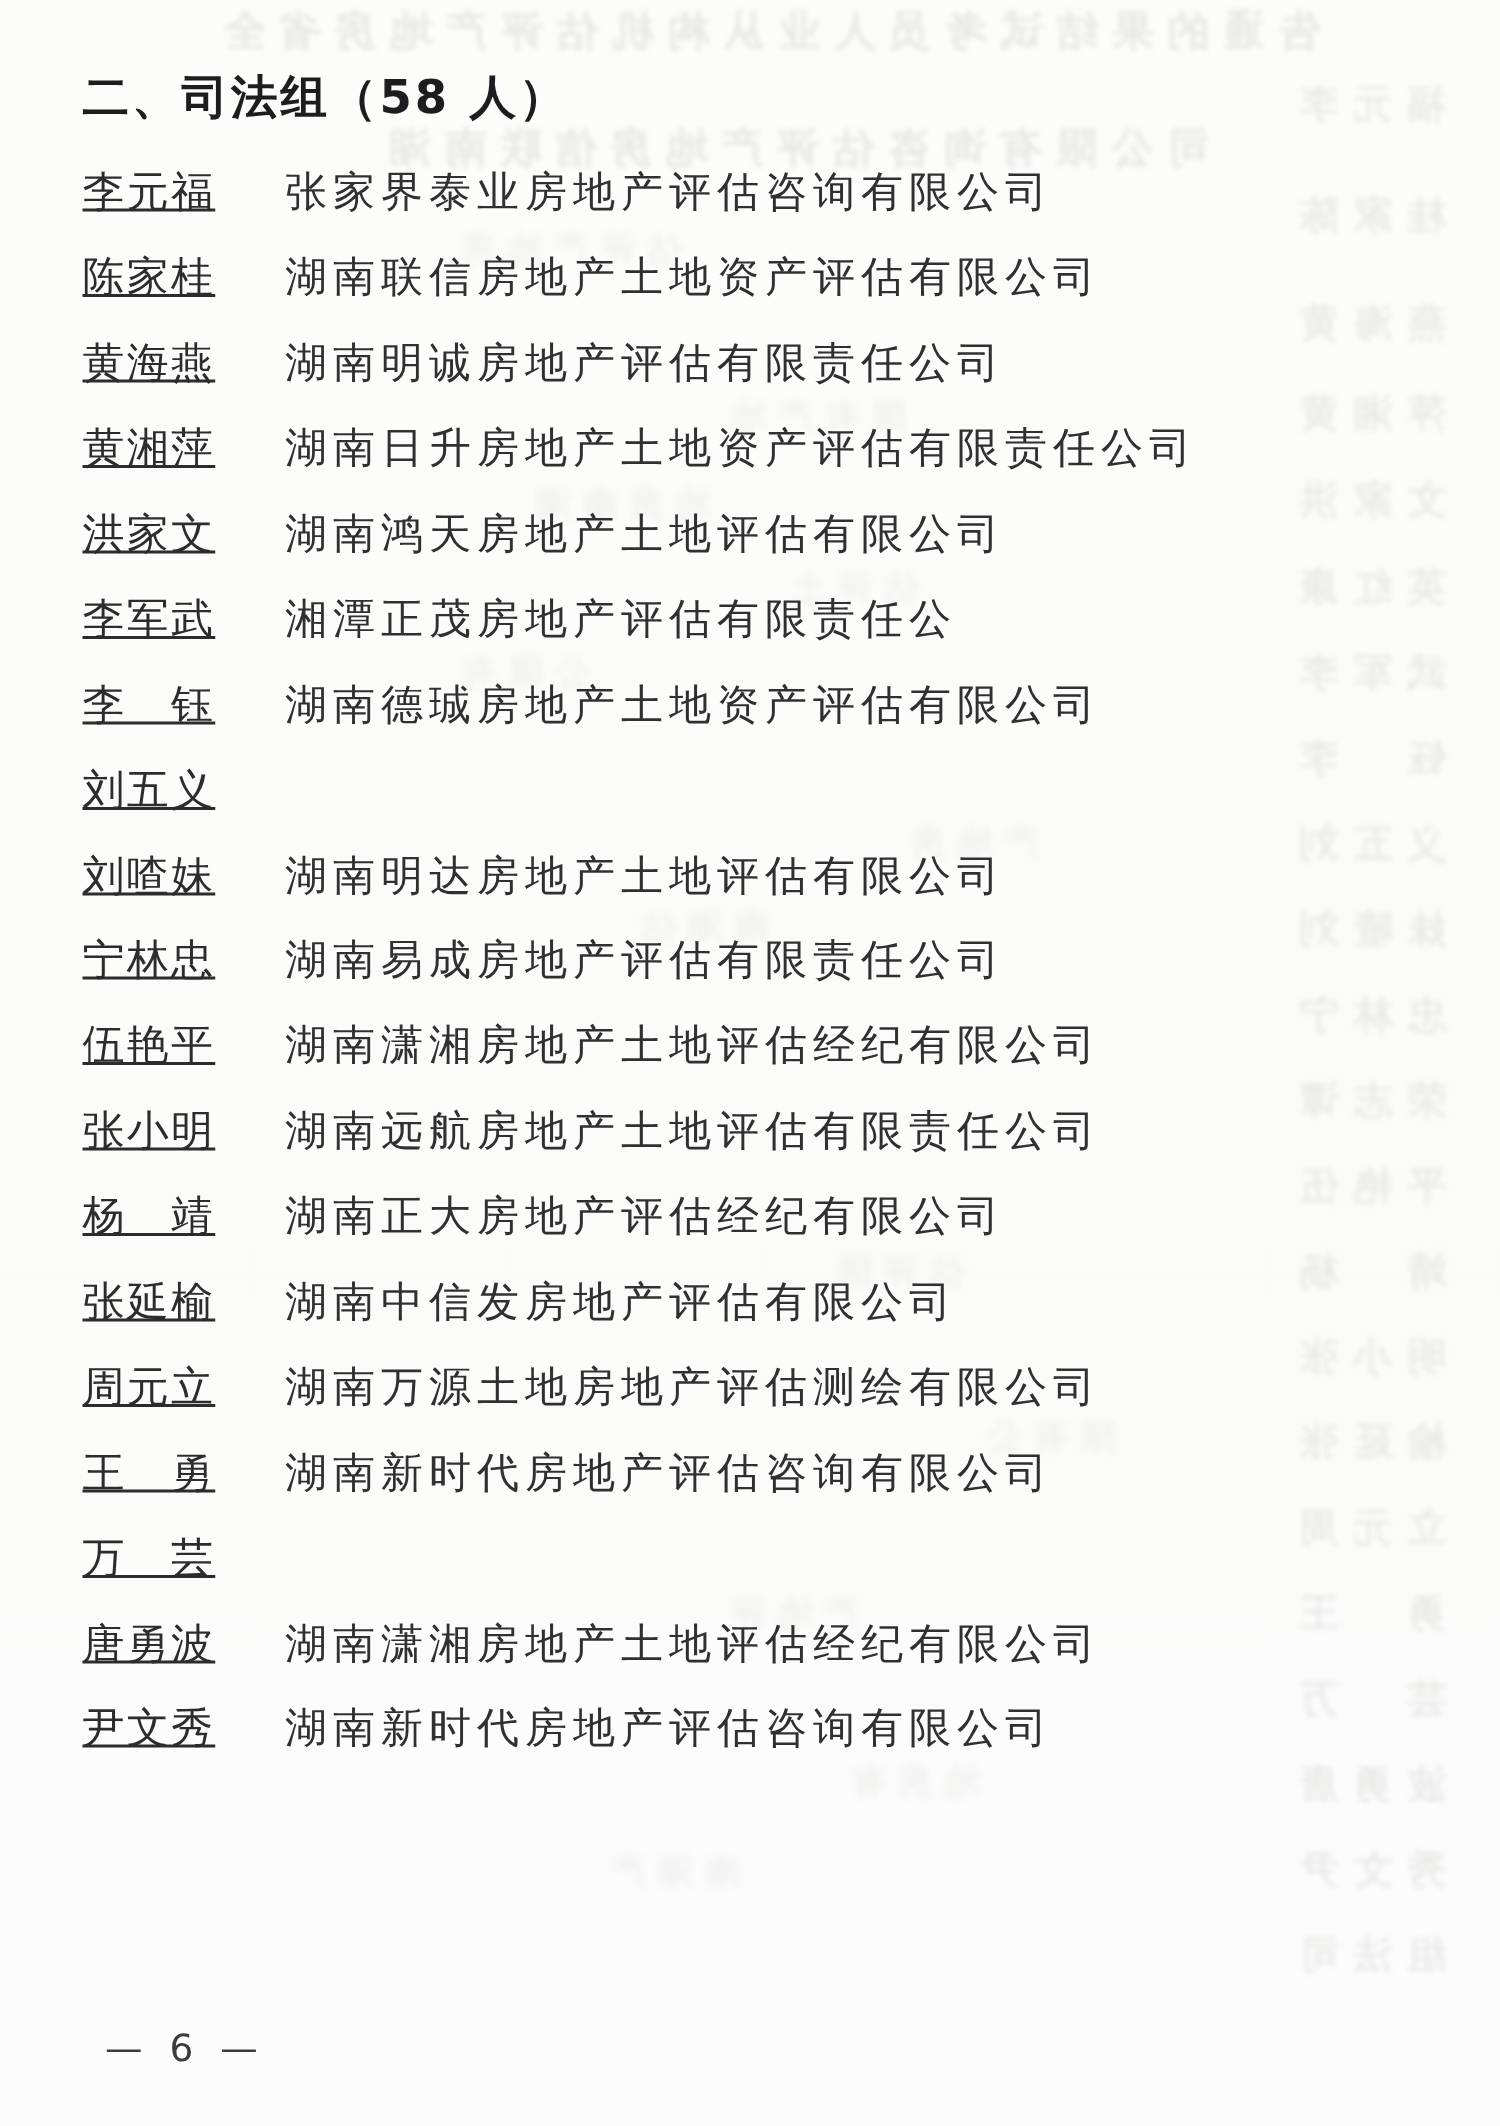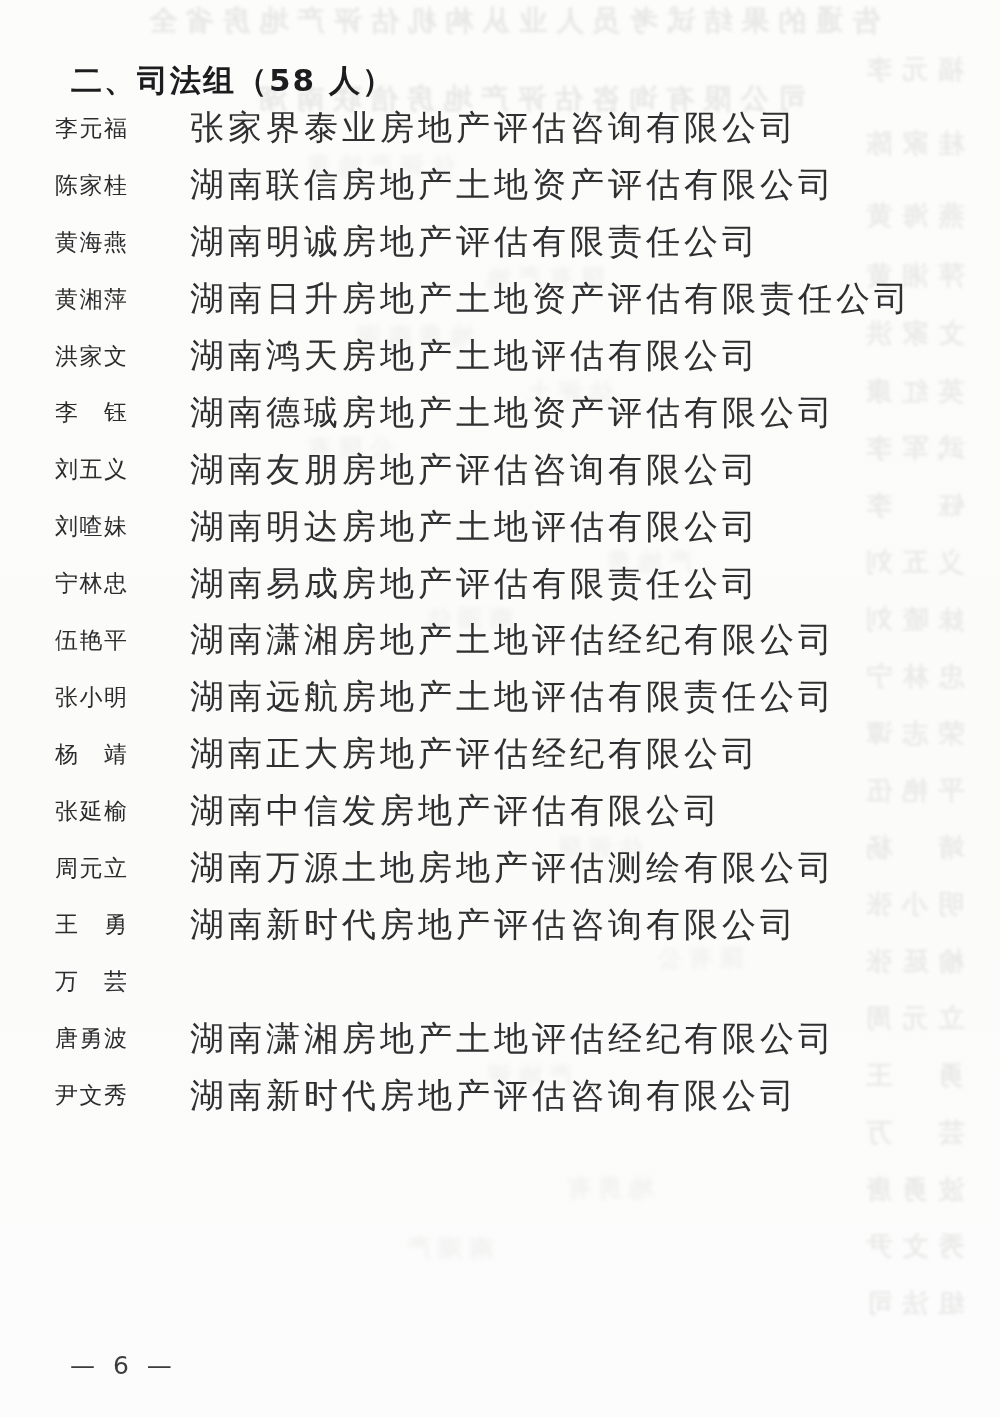--- a/index.html
+++ b/index.html
@@ -26,38 +26,38 @@
     opacity:.85;
     user-select:none;
   }
   .bleed.line{font-size:28px;letter-spacing:9px;}
   .bleed.group{font-size:26px;letter-spacing:10px;color:#e7e7e6;}
   .bleed.mark{font-size:24px;letter-spacing:7px;color:#efefee;filter:blur(2px);}
   
   .heading{
     position:absolute;left:55px;top:44px;
     font-size:31px;font-weight:bold;color:#1d1d1f;
-    letter-spacing:2px;margin:16px;white-space:pre;
+    letter-spacing:2px;margin:0;white-space:pre;
   }
   
   .roster{
     position:absolute;left:55px;top:100px;right:30px;
   }
   .roster-row{
     height:56.9px;
     display:flex;align-items:center;
     color:#2e2e30;
   }
   .name{
     width:135px;flex:0 0 135px;
-    font-size:23px;letter-spacing:1.5px;
-    white-space:pre;color:#2c2c2e;
+    font-size:28px;letter-spacing:1.5px;
+    white-space:pre;color:#2c2c2e;text-decoration:underline;
   }
   .company{
-    font-size:34px;letter-spacing:4px;
+    font-size:28px;letter-spacing:4px;
     white-space:pre;color:#303032;
   }
   
   .footer{
     position:absolute;left:70px;top:1351px;
     font-size:25px;color:#3c3c3e;letter-spacing:5px;white-space:pre;
   }
 </style>
 </head>
 <body>
@@ -120,26 +120,29 @@
       </div>
       <div class="roster-row">
         <span class="name">黄湘萍</span>
         <span class="company">湖南日升房地产土地资产评估有限责任公司</span>
       </div>
       <div class="roster-row">
         <span class="name">洪家文</span>
         <span class="company">湖南鸿天房地产土地评估有限公司</span>
       </div>
       <div class="roster-row">
+        <span class="name">李军武</span>
+        <span class="company">湘潭正茂房地产评估有限责任公</span>
+      </div>
+      <div class="roster-row">
         <span class="name">李　钰</span>
         <span class="company">湖南德珹房地产土地资产评估有限公司</span>
       </div>
       <div class="roster-row">
         <span class="name">刘五义</span>
-        <span class="company">湖南友朋房地产评估咨询有限公司</span>
       </div>
       <div class="roster-row">
         <span class="name">刘喳妹</span>
         <span class="company">湖南明达房地产土地评估有限公司</span>
       </div>
       <div class="roster-row">
         <span class="name">宁林忠</span>
         <span class="company">湖南易成房地产评估有限责任公司</span>
       </div>
       <div class="roster-row">

